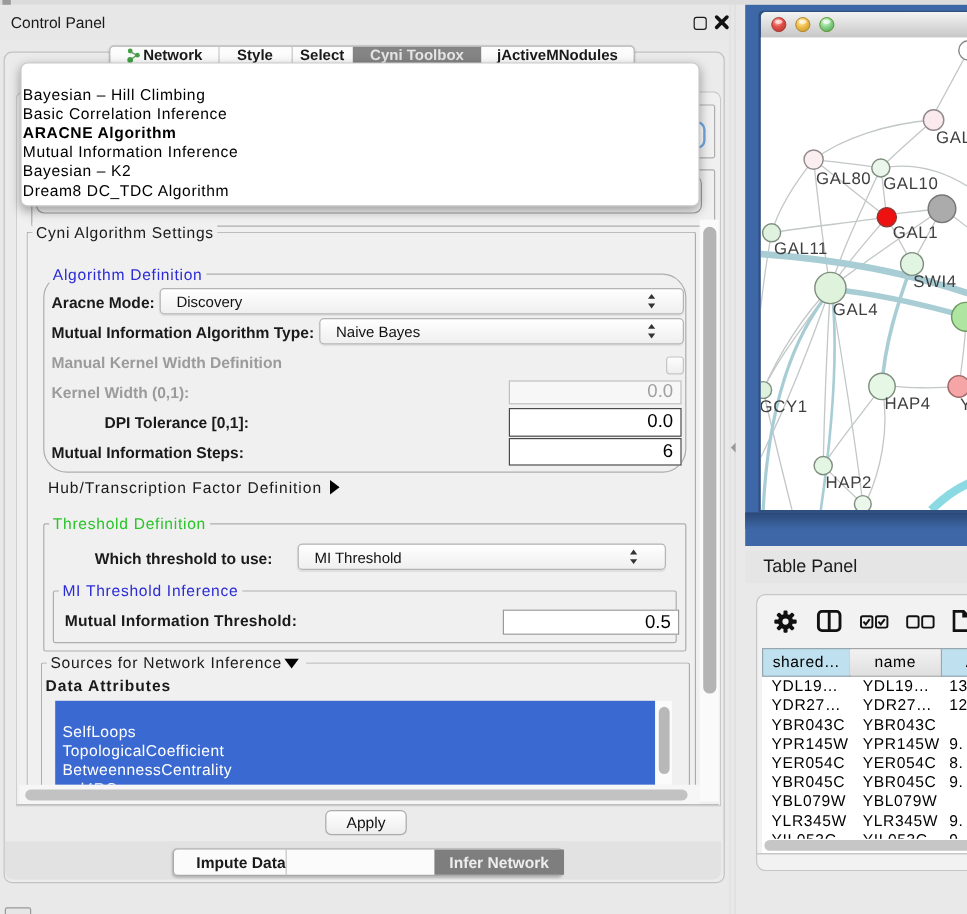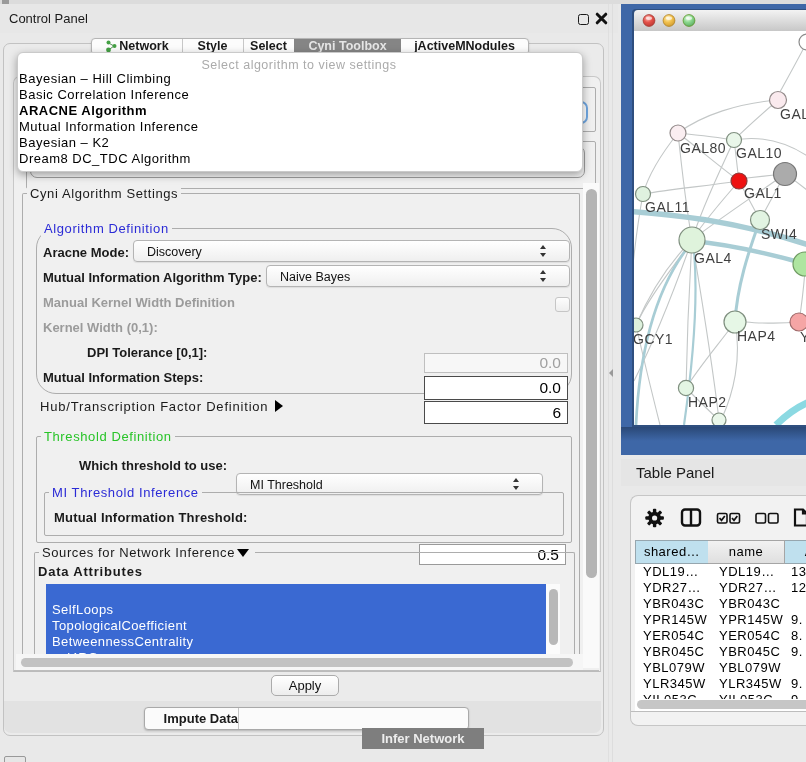--- a/index.html
+++ b/index.html
@@ -13,21 +13,21 @@
   .dis{color:#9B9B9B;}
   .combo{background:linear-gradient(#FFFFFF,#EFEFEF);border:1px solid #B4B4B4;border-radius:4px;
          box-shadow:0 1px 1px rgba(0,0,0,0.08);font-size:13px;color:#111;}
   .combo .ct{position:absolute;left:13px;top:3.5px;font-size:12.5px;}
   .arrows{position:absolute;right:22px;top:4px;width:7px;height:12px;}
   .arrows:before{content:"";position:absolute;left:0;top:0;border-left:3.5px solid transparent;
      border-right:3.5px solid transparent;border-bottom:4.5px solid #333;}
   .arrows:after{content:"";position:absolute;left:0;bottom:0;border-left:3.5px solid transparent;
      border-right:3.5px solid transparent;border-top:4.5px solid #333;}
   .tf{position:absolute;box-sizing:border-box;background:#FFF;border:1px solid #4A4A4A;font-size:15.5px;color:#000;
-      text-align:right;padding:0 6px 16px 0;margin-top:36px;}
+      text-align:right;padding:0 6px 16px 0;}
   .tfd{background:#F7F7F7;border:1px solid #BFBFBF;color:#A0A0A0;}
 </style>
 </head>
 <body>
 <div id="root">
 
   <div class="abs" style="left:0;top:0;width:806px;height:4px;background:#DCDCDC;"></div>
   <div class="abs" style="left:2px;top:0;width:7px;height:5px;background:#9a9a9a;"></div>
 
   <div class="abs" style="left:0;top:4px;width:618px;height:29px;background:#E7E7E7;"></div>
@@ -99,21 +99,21 @@
     <div class="abs lbl" style="left:43px;top:370px;">Mutual Information Steps:</div>
     <div class="tf" style="left:424px;top:365px;width:144px;height:23px;line-height:21px;">6</div>
 
     <div class="abs" style="left:40px;top:399px;font-size:13px;letter-spacing:0.8px;color:#1A1A1A;">Hub/Transcription Factor Definition</div>
     <div class="abs" style="left:275px;top:400px;width:0;height:0;border-top:6.5px solid transparent;border-bottom:6.5px solid transparent;border-left:8.5px solid #000;"></div>
 
     <div class="abs etched" style="left:36px;top:436px;width:534px;height:105px;">
       <span class="gtitle" style="left:4px;color:#28C428;">Threshold Definition</span>
     </div>
     <div class="abs lbl" style="left:79px;top:458px;">Which threshold to use:</div>
-    <div class="abs combo" style="left:236px;top:453px;width:305px;height:20px;margin-top:20px;">
+    <div class="abs combo" style="left:248px;top:453px;width:305px;height:20px;">
       <span class="ct">MI Threshold</span>
         <span class="arrows"></span>
     </div>
 
     <div class="abs etched" style="left:44px;top:492px;width:518px;height:42px;">
       <span class="gtitle" style="left:4px;color:#2B2BD6;">MI Threshold Inference</span>
     </div>
     <div class="abs lbl" style="left:54px;top:510px;letter-spacing:0.2px;">Mutual Information Threshold:</div>
     <div class="tf" style="left:419px;top:508px;width:147px;height:21px;line-height:19px;border-color:#9A9A9A;">0.5</div>
 
@@ -137,21 +137,21 @@
   <div class="abs" style="left:21px;top:657.5px;width:552px;height:9px;background:#C2C2C2;border-radius:4.5px;"></div>
   <div class="abs" style="left:14px;top:670px;width:585px;height:1px;background:#BDBDBD;"></div>
 
   <div class="abs" style="left:271px;top:675px;width:66px;height:19px;background:linear-gradient(#FFFFFF,#EDEDED);
        border:1px solid #ABABAB;border-radius:5px;text-align:center;line-height:19px;font-size:13px;color:#111;">Apply</div>
 
   <div id="btabs" class="abs" style="left:144px;top:707px;width:323px;height:21px;background:#FBFBFB;
        border:1px solid #A9A9A9;border-radius:4px;box-shadow:0 1px 2px rgba(0,0,0,0.2);font-size:13px;font-weight:bold;color:#1A1A1A;">
     <div class="abs" style="left:0;top:0;width:93px;height:21px;text-align:right;line-height:21px;">Impute Data</div>
     <div class="abs" style="left:93px;top:0;width:1px;height:21px;background:#C4C4C4;"></div>
-    <div class="abs" style="left:217px;top:0;width:122px;height:21px;background:#7E7E7E;text-align:center;line-height:21px;color:#EDEDED;margin-top:20px;">Infer Network</div>
+    <div class="abs" style="left:217px;top:0;width:108px;height:21px;background:#7E7E7E;text-align:center;line-height:21px;color:#EDEDED;">Infer Network</div>
   </div>
 
   <div class="abs" style="left:4px;top:756px;width:20px;height:10px;background:#E6E6E6;border:1.5px solid #999;border-radius:2px;"></div>
 
   <div class="abs" style="left:608px;top:4px;width:1px;height:758px;background:#DFDFDF;"></div>
   <div class="abs" style="left:612px;top:4px;width:1px;height:758px;background:#DDD;"></div>
   <div class="abs" style="left:609px;top:369px;width:0;height:0;border-top:4px solid transparent;border-bottom:4px solid transparent;border-right:4px solid #9a9a9a;"></div>
 
   <div class="abs" style="left:621px;top:4px;width:185px;height:451px;background:#3E67A7;"></div>
   <div class="abs" style="left:621px;top:427px;width:185px;height:14px;background:linear-gradient(#2A4876,#3E67A7);"></div>
@@ -300,21 +300,20 @@
 
       <div class="abs" style="left:0;top:159px;width:171px;height:12px;background:#FFF;"></div>
     </div>
 
     <div class="abs" style="left:637px;top:700px;width:169px;height:9px;background:#C6C6C6;border-radius:4.5px 0 0 4.5px;"></div>
     <div class="abs" style="left:631px;top:711px;width:175px;height:1px;background:#BDBDBD;"></div>
   </div>
 
   <div class="abs" style="left:17px;top:52px;width:564px;height:118px;background:#FFFFFF;border:1px solid #CACACA;
        border-radius:6px;box-shadow:0 3px 9px rgba(0,0,0,0.35);"></div>
-  <div class="abs" style="left:17px;top:58px;width:564px;text-align:center;font-size:12.5px;letter-spacing:0.5px;color:#ABABAB;">Select algorithm to view settings</div>
   <div class="abs" style="left:19px;top:71px;font-size:13px;line-height:16px;letter-spacing:0.5px;color:#000;">
     Bayesian – Hill Climbing<br>
     Basic Correlation Inference<br>
     <b>ARACNE Algorithm</b><br>
     Mutual Information Inference<br>
     Bayesian – K2<br>
     Dream8 DC_TDC Algorithm
   </div>
 </div>
 

